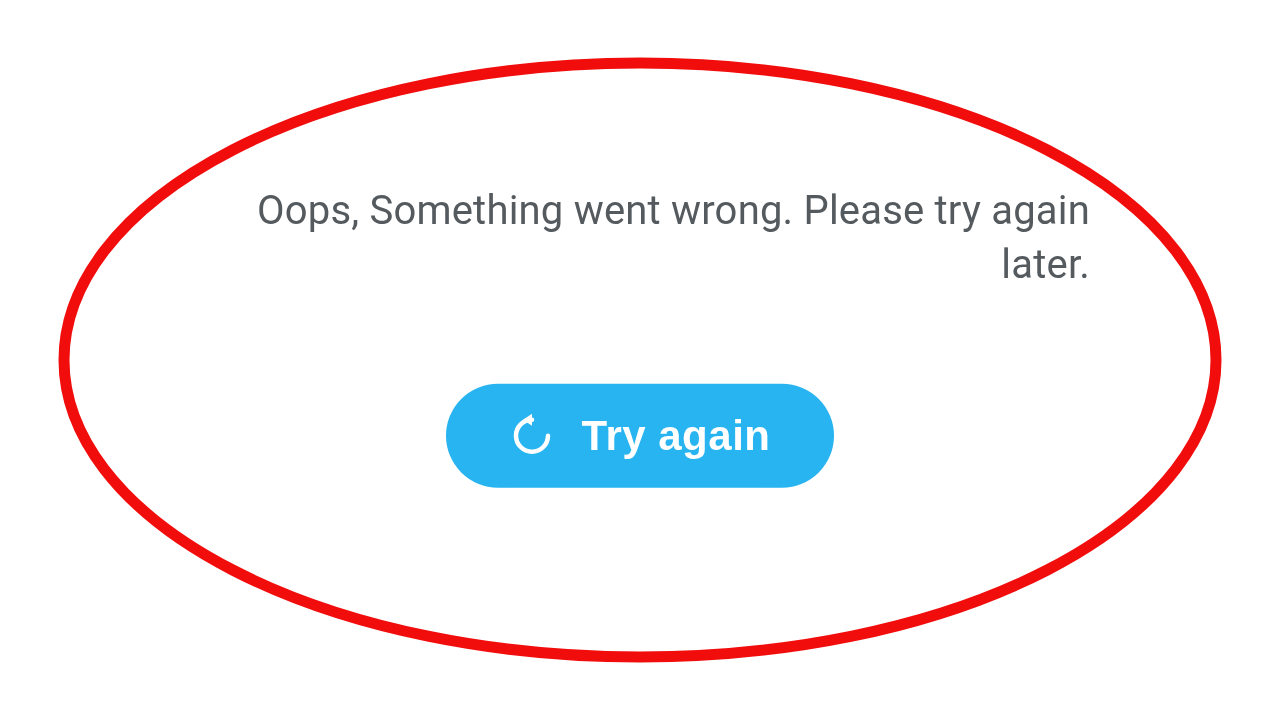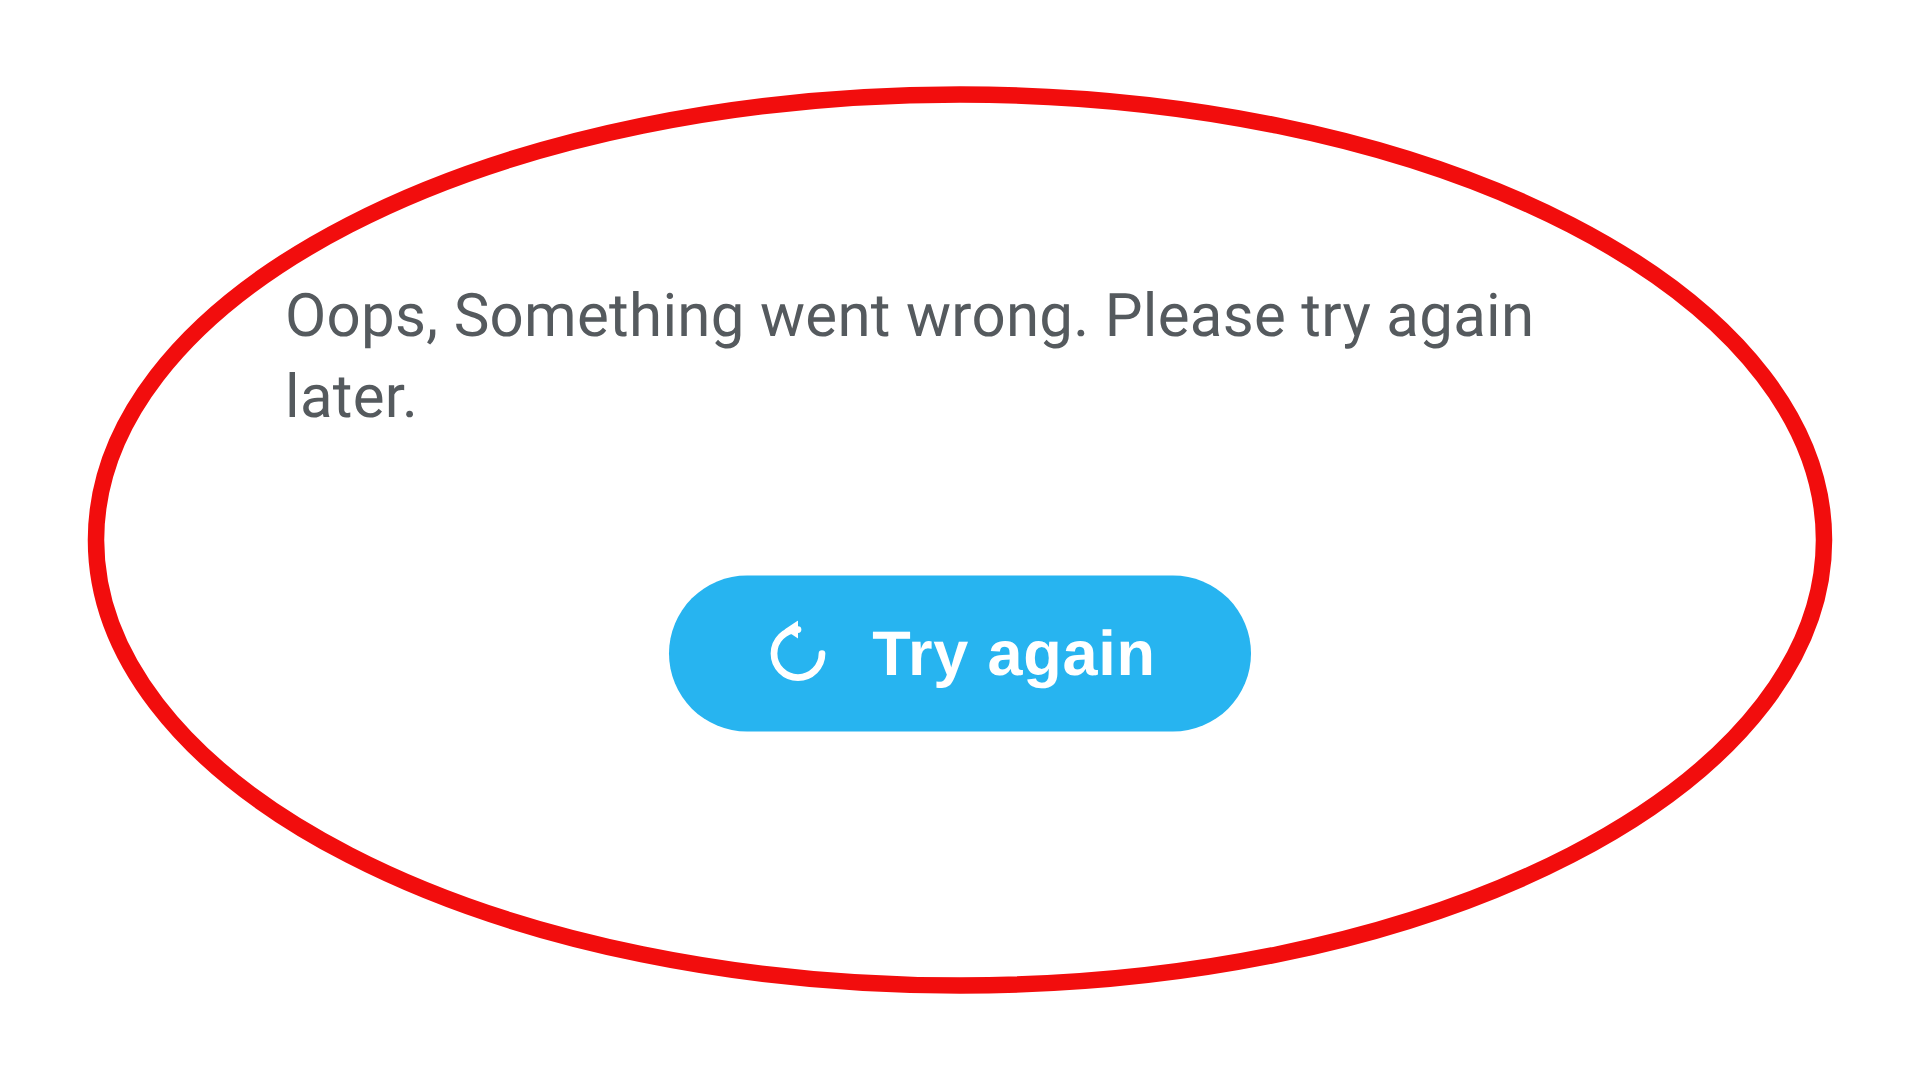--- a/index.html
+++ b/index.html
@@ -36,21 +36,21 @@
       width: 900px;
       display: flex;
       flex-direction: column;
       align-items: center;
       gap: 92px;
     }
     .error-message {
       color: #555a5e;
       font-size: 40px;
       font-weight: 400;
-      text-align: left;
+      text-align: right;
       line-height: 1.35;
       letter-spacing: 0.2px;
     }
     .retry-button {
       background: #27b4f0;
       border: none;
       border-radius: 999px;
       padding: 28px 64px;
       display: flex;
       align-items: center;

